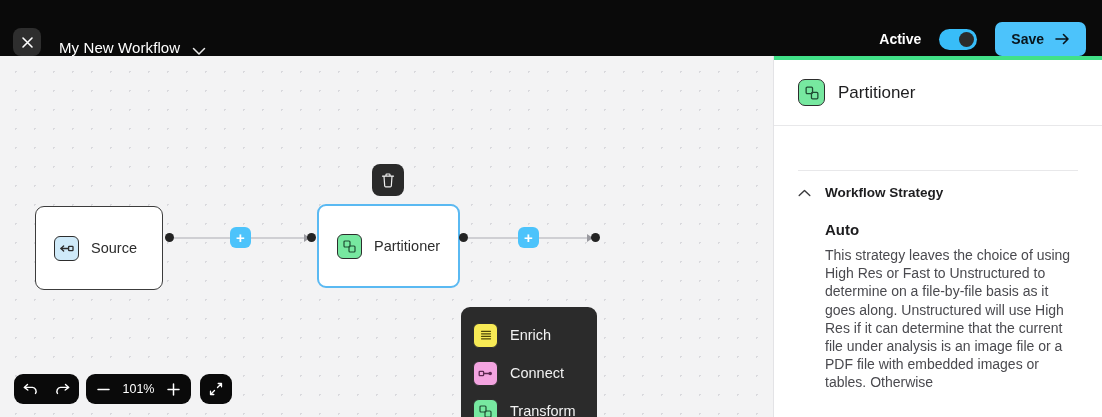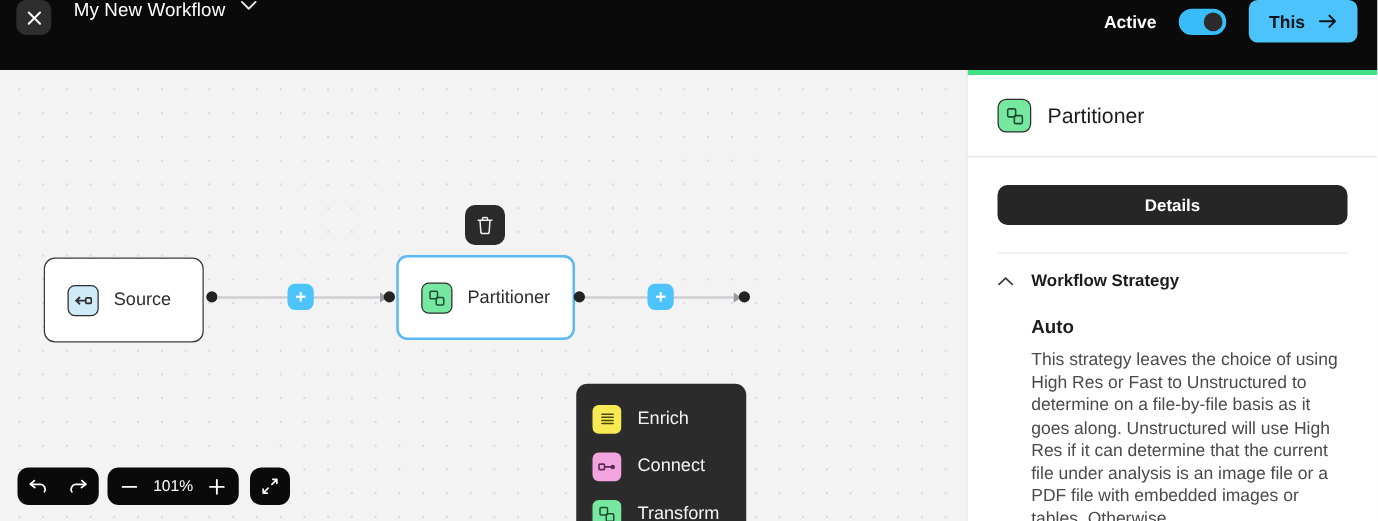--- a/index.html
+++ b/index.html
@@ -8,21 +8,21 @@
     font-family: "Liberation Sans", sans-serif;
     overflow: hidden; background: #ffffff;
   }
   #app { position: relative; width: 1102px; height: 417px; }
 
   
   .topbar {
     position: absolute; top: 0; left: 0;
     width: 1102px; height: 56px;
     background: #0a0a0a;
-    display: flex; align-items: flex-start;
+    display: flex; align-items: flex-end;
   }
   .close-btn {
     width: 28px; height: 28px; margin-left: 13px;
     background: #2e2e2e; border-radius: 8px;
     display: flex; align-items: center; justify-content: center;
     cursor: pointer;
   }
   .wf-title {
     margin-left: 18px; color: #ffffff;
     font-size: 15px; font-weight: 400; letter-spacing: .1px;
@@ -55,21 +55,21 @@
     position: absolute; top: 56px; left: 0;
     width: 773px; height: 361px;
     background-color: #f3f3f4;
     background-image: radial-gradient(circle, #d9d9dd 1px, transparent 1px);
     background-size: 19px 19px;
     background-position: 6px 6px;
     overflow: hidden;
   }
 
   .node {
-    position: absolute; height: 68px;
+    position: absolute; height: 84px;
     background: #ffffff; border: 1.5px solid #3c3c3c;
     border-radius: 9px;
     display: flex; align-items: center; gap: 12px;
     padding-left: 18px; cursor: pointer;
   }
   .node.selected { border: 2px solid #5ab9f2; }
   .node-label { font-size: 14.5px; color: #2c2c2c; }
   .node-icon {
     width: 25px; height: 25px; border-radius: 6px;
     border: 1.3px solid #2d2d2d;
@@ -186,21 +186,21 @@
       <svg width="14" height="9" viewBox="0 0 14 9">
         <path d="M1.5 1.5 L7 7 L12.5 1.5" stroke="#e8e8e8" stroke-width="1.5" fill="none" stroke-linecap="round" stroke-linejoin="round"></path>
       </svg>
     </span>
     <div class="topbar-right">
       <span class="active-label">Active</span>
       <div class="toggle">
         <div class="knob"></div>
       </div>
       <button class="save-btn">
-        <span>This</span>
+        <span>Save</span>
         <svg width="15" height="12" viewBox="0 0 15 12">
           <path d="M1 6 H13 M8.5 1.5 L13 6 L8.5 10.5" stroke="#08151c" stroke-width="1.6" fill="none" stroke-linecap="round" stroke-linejoin="round"></path>
         </svg>
       </button>
     </div>
   </div>
 
   <div class="canvas">
 
     <div class="trash-btn" style="left:372px; top:108px;">
@@ -323,23 +323,20 @@
       <span class="node-icon ic-green">
         <svg width="16" height="16" viewBox="0 0 15 15">
           <rect x="2" y="2" width="6" height="6" rx="1" stroke="#1f4d33" stroke-width="1.2" fill="none"></rect>
           <rect x="7" y="7" width="6" height="6" rx="1" stroke="#1f4d33" stroke-width="1.2" fill="none"></rect>
         </svg>
       </span>
       <span class="panel-title">Partitioner</span>
     </div>
 
     <div class="tabs">
-      <div class="tab active">
-        <span>Details</span>
-      </div>
     </div>
 
     <div class="panel-divider"></div>
 
     <div class="section-head">
       <svg width="13" height="8" viewBox="0 0 13 8">
         <path d="M1.2 6.5 L6.5 1.5 L11.8 6.5" stroke="#3a3a3d" stroke-width="1.4" fill="none" stroke-linecap="round" stroke-linejoin="round"></path>
       </svg>
       <span class="section-title">Workflow Strategy</span>
     </div>

